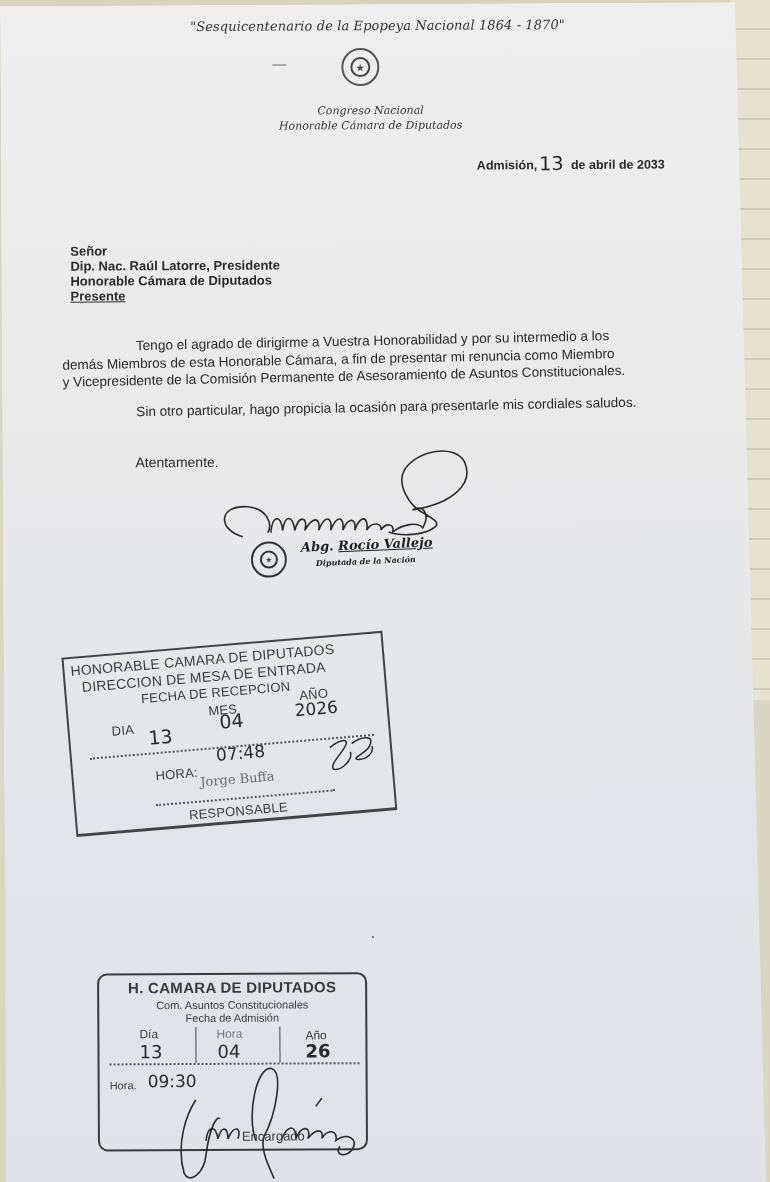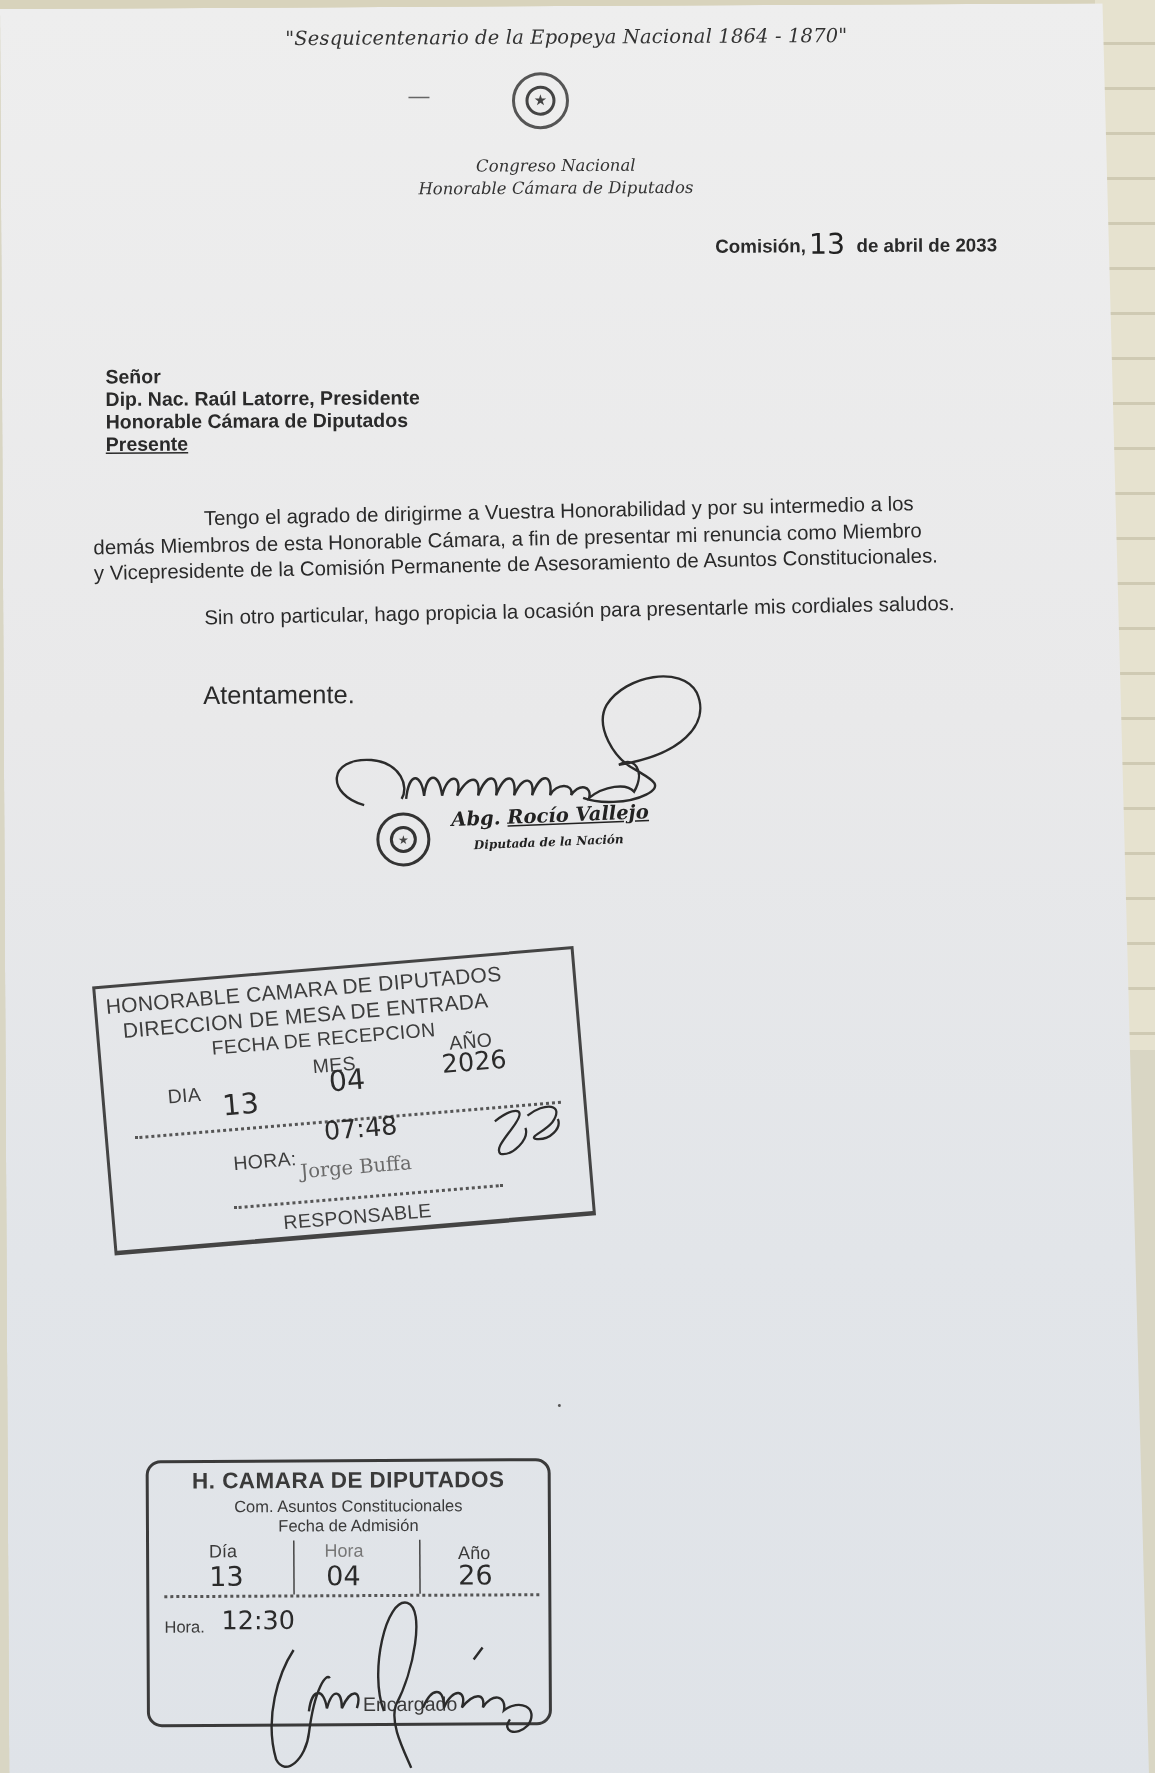--- a/index.html
+++ b/index.html
@@ -14,21 +14,21 @@
   .seal-star{position:absolute;left:0;top:1px;width:16px;text-align:center;font-size:10px;color:#444;line-height:16px;}
   .congreso{left:0;width:740px;text-align:center;font-family:"DejaVu Serif",serif;font-style:italic;font-size:11px;color:#333;}
   .date{left:476px;top:148px;font-size:12.5px;font-weight:bold;color:#2a2a2a;}
   .date .hw{font-family:"DejaVu Sans",sans-serif;font-weight:normal;font-size:19px;color:#222;margin:0 4px 0 2px;position:relative;top:1px;}
   .addr{left:69px;top:238px;font-size:13px;font-weight:bold;color:#2a2a2a;line-height:15px;}
   .addr .u{text-decoration:underline;}
   .body{font-size:13.6px;color:#2a2a2a;line-height:17.5px;}
   .p1{left:60px;top:333px;width:680px;transform:rotate(-0.9deg);transform-origin:0 0;}
   .p1 .ind{padding-left:74px;}
   .p2{left:134px;top:398px;transform:rotate(-0.8deg);transform-origin:0 0;}
-  .closing{left:133px;top:449px;font-size:17px;color:#2a2a2a;}
+  .closing{left:133px;top:449px;font-size:14px;color:#2a2a2a;}
   .sig-svg{left:210px;top:440px;}
   .sig-name{left:298px;top:533px;font-family:"DejaVu Serif",serif;font-style:italic;font-weight:bold;font-size:13px;color:#222;transform:rotate(-2deg);}
   .sig-name .un{text-decoration:underline;}
   .sig-title{left:313px;top:552px;font-family:"DejaVu Serif",serif;font-style:italic;font-weight:bold;font-size:8px;color:#222;transform:rotate(-2deg);}
   .sig-seal{left:248px;top:537px;width:36px;height:36px;border-radius:50%;border:2px solid #333;box-sizing:border-box;}
   .sig-seal-inner{position:absolute;left:7px;top:7px;width:18px;height:18px;border-radius:50%;border:2px solid #333;box-sizing:border-box;}
   
   .stamp1{left:58px;top:652px;width:322px;height:180px;transform:rotate(-4.5deg);transform-origin:0 0;border:2px solid #444;border-bottom-width:3px;box-sizing:border-box;color:#3d3d3d;}
   .s1{position:absolute;font-size:13.5px;letter-spacing:0.2px;}
   .hwv{position:absolute;font-family:"DejaVu Sans",sans-serif;font-size:16px;color:#2b2b2b;}
@@ -52,21 +52,21 @@
     <div class="seal-inner">
       <div class="seal-star">★</div>
     </div>
   </div>
   <div class="abs" style="left:272px;top:60px;width:14px;border-top:1px solid #666;"></div>
 
   <div class="abs congreso" style="top:100px;">Congreso Nacional</div>
   <div class="abs congreso" style="top:115px;">Honorable Cámara de Diputados</div>
 
   <div class="abs date">
-    <span>Comisión,</span><span class="hw">13</span> <span>de abril de 2033</span>
+    <span>Admisión,</span><span class="hw">13</span> <span>de abril de 2033</span>
   </div>
 
   <div class="abs addr">
     <div>Señor</div>
     <div>Dip. Nac. Raúl Latorre, Presidente</div>
     <div>Honorable Cámara de Diputados</div>
     <div class="u">Presente</div>
   </div>
 
   <div class="abs body p1">
@@ -118,24 +118,24 @@
     <div class="s2" style="left:0;width:266px;text-align:center;top:4px;font-size:15px;font-weight:bold;letter-spacing:0.3px;">H. CAMARA DE DIPUTADOS</div>
     <div class="s2" style="left:0;width:266px;text-align:center;top:24px;font-size:11px;">Com. Asuntos Constitucionales</div>
     <div class="s2" style="left:0;width:266px;text-align:center;top:37px;font-size:11px;">Fecha de Admisión</div>
     <div class="s2" style="left:40px;top:52px;font-size:12px;text-align:center;">Día</div>
     <div class="s2" style="left:117px;top:52px;font-size:12px;color:#777;">Hora</div>
     <div class="s2" style="left:206px;top:54px;font-size:12px;">Año</div>
     <div class="s2" style="left:96px;top:52px;width:0;height:36px;border-left:1.5px solid #444;"></div>
     <div class="s2" style="left:180px;top:52px;width:0;height:36px;border-left:1.5px solid #444;"></div>
     <div class="hwv" style="left:40px;top:66px;font-size:18px;">13</div>
     <div class="hwv" style="left:118px;top:66px;font-size:18px;">04</div>
-    <div class="hwv" style="left:206px;top:66px;font-size:18px;">26</div>
+    <div class="hwv" style="left:206px;top:66px;font-size:18px;font-weight:bold;">26</div>
     <div class="dots" style="left:10px;top:88px;width:250px;"></div>
     <div class="s2" style="left:10px;top:104px;font-size:11px;">Hora.</div>
-    <div class="hwv" style="left:48px;top:96px;font-size:17px;">12:30</div>
+    <div class="hwv" style="left:48px;top:96px;font-size:17px;">09:30</div>
     <div class="s2" style="left:142px;top:154px;font-size:13px;">Encargado</div>
   </div>
   <svg class="abs" style="left:150px;top:1050px;" width="230" height="132" viewBox="0 0 230 132">
     <path d="M40 45 C30 60 20 90 28 118 C34 130 48 118 50 100 C54 70 62 60 64 64 M50 86 C52 70 60 70 62 84 C66 70 72 72 72 84 C78 70 86 72 82 84 M100 86 C90 60 102 10 116 14 C128 18 120 60 108 82 C104 94 112 110 118 124 M126 84 C132 70 140 70 140 84 C146 70 156 72 152 84 C160 74 168 74 166 84 C172 74 182 76 180 86 C190 78 204 84 196 96 C188 104 178 100 184 92 M160 52 L166 44" fill="none" stroke="#2b2b2b" stroke-width="1.6"></path>
   </svg>
 
   <div class="abs" style="left:367px;top:932px;width:2px;height:2px;background:#555;border-radius:1px;"></div>
 </div>
 
 </body></html>

